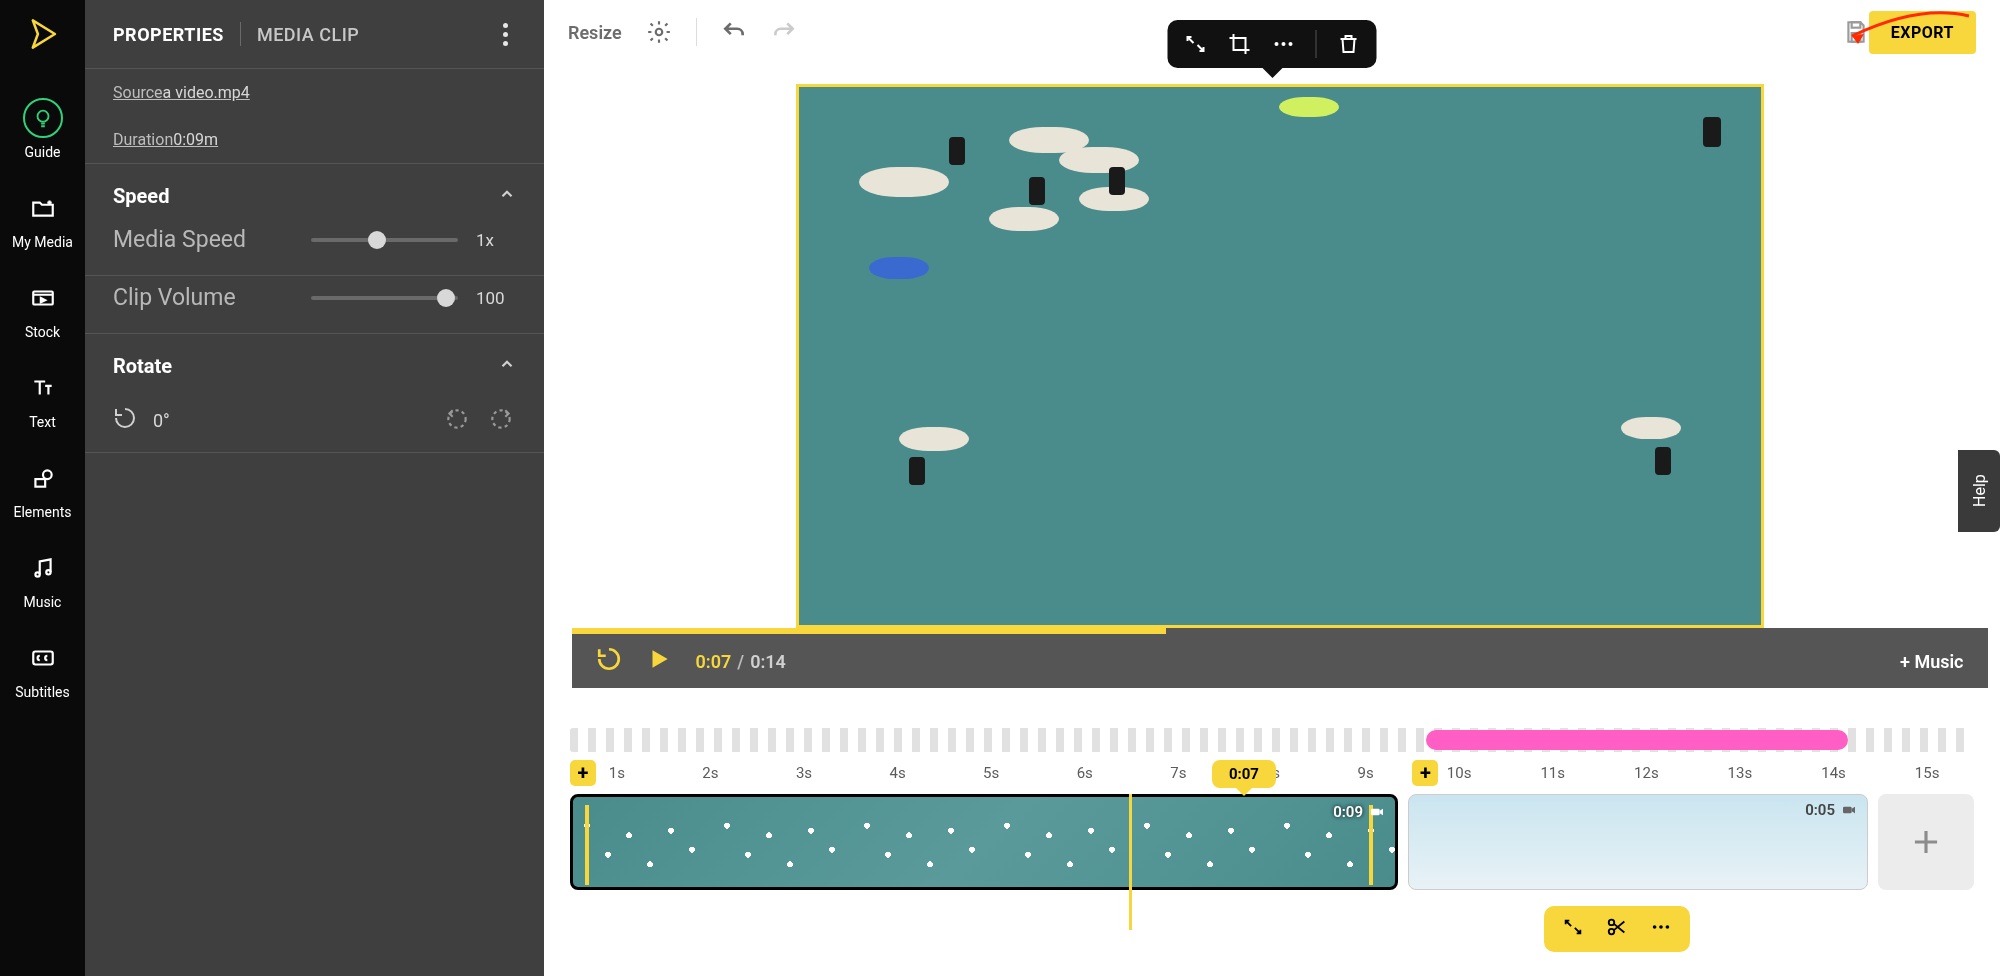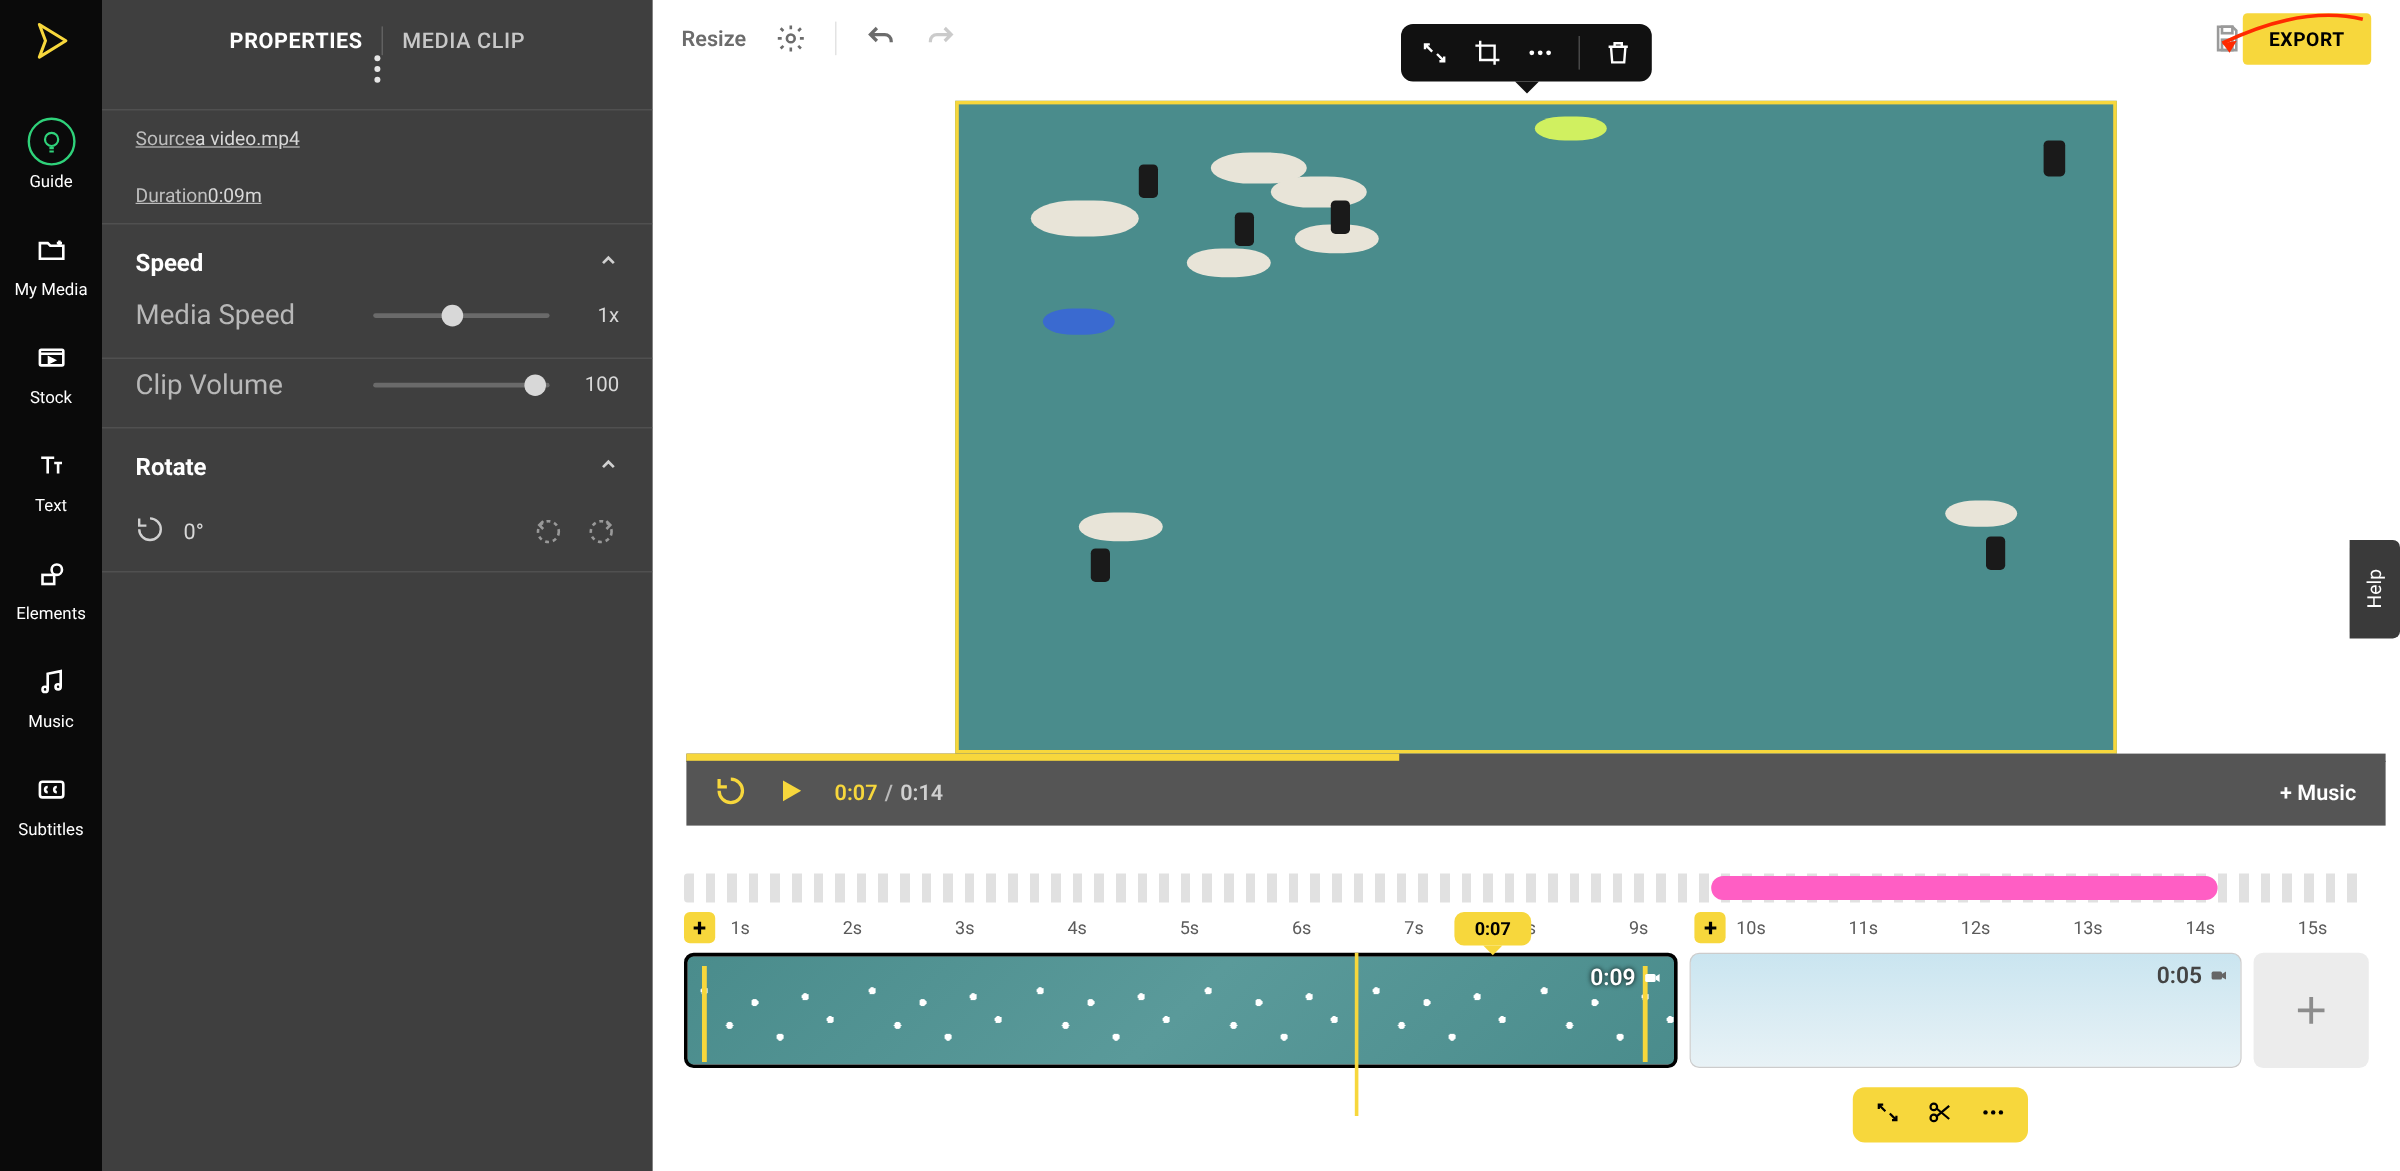--- a/index.html
+++ b/index.html
@@ -7,38 +7,38 @@
 .leftbar { width:85px; background:#0a0a0a; display:flex; flex-direction:column; align-items:center; padding-top:14px; }
 .app-logo { width:40px; height:40px; margin-bottom:30px; display:flex; align-items:center; justify-content:center; }
 .app-logo svg { width:34px; height:34px; }
 .lb-item { width:85px; display:flex; flex-direction:column; align-items:center; padding:14px 0; cursor:pointer; }
 .lb-item .icon { width:40px; height:40px; display:flex; align-items:center; justify-content:center; margin-bottom:6px; }
 .lb-item .icon svg { stroke:#fff; fill:none; }
 .lb-item .lbl { color:#fff; font-size:14px; font-weight:400; }
 .lb-item.active .icon { border:2px solid #2fd27a; border-radius:50%; }
 .lb-item.active .icon svg { stroke:#2fd27a; }
 .properties { width:460px; background:#3f3f3f; color:#e6e6e6; display:flex; flex-direction:column; }
-.prop-header { display:flex; align-items:center; padding:22px 28px; justify-content:space-between;flex-direction:column; }
+.prop-header { display:flex; align-items:center; padding:22px 28px; justify-content:space-between; }
 .prop-header .titles { display:flex; align-items:center; gap:16px; font-size:18px; letter-spacing:0.5px; }
 .prop-header .t1 { font-weight:700; color:#fff; }
 .prop-header .sep { width:1px; height:24px; background:#6a6a6a; }
 .prop-header .t2 { color:#c8c8c8; font-weight:500; }
 .prop-header .more { width:22px; display:flex; flex-direction:column; gap:4px; align-items:center; cursor:pointer; }
 .prop-header .more span { width:5px; height:5px; background:#e6e6e6; border-radius:50%; }
 .prop-divider { height:1px; background:#555; margin:0 0; }
 .prop-row { display:flex; justify-content:flex-start; padding:14px 28px; font-size:16px; color:#bdbdbd;text-decoration:underline; }
 .prop-row .val { color:#d8d8d8; }
 .section-head { display:flex; justify-content:space-between; align-items:center; padding:20px 28px 10px 28px; }
 .section-head .st { color:#fff; font-size:20px; font-weight:700; }
 .section-head .chev { cursor:pointer; }
 .slider-row { display:flex; align-items:center; padding:8px 28px 22px 28px; justify-content:space-between; }
 .slider-row .sl { color:#b8b8b8; font-size:23px; flex:0 0 180px; }
 .slider-row .track { position:relative; flex:1; height:4px; background:#6a6a6a; border-radius:2px; margin:0 18px; }
 .slider-row .thumb { position:absolute; top:50%; transform:translate(-50%,-50%); width:18px; height:18px; background:#d8d8d8; border-radius:50%; cursor:grab; }
-.slider-row .sval { width:40px; text-align:right; color:#d8d8d8; font-size:17px; }
+.slider-row .sval { width:40px; text-align:left; color:#d8d8d8; font-size:17px; }
 .rotate-row { display:flex; align-items:center; padding:18px 28px; justify-content:space-between; }
 .rotate-row .left { display:flex; align-items:center; gap:16px; color:#d8d8d8; font-size:18px; }
 .rotate-row .rbtns { display:flex; gap:16px; }
 .rotate-row .rb { width:28px; height:28px; cursor:pointer; }
 .canvas-area { flex:1; display:flex; flex-direction:column; position:relative; background:#fff; }
 .top-toolbar { height:64px; display:flex; align-items:center; padding:0 24px; justify-content:space-between; }
 .tb-left { display:flex; align-items:center; gap:24px; }
 .tb-text { color:#6c6c6c; font-size:18px; font-weight:600; cursor:pointer; }
 .tb-icon { cursor:pointer; display:flex; }
 .tb-sep { width:1px; height:28px; background:#ddd; }
@@ -75,21 +75,21 @@
 .clips { display:flex; gap:10px; height:96px; position:relative; }
 .clip { border-radius:8px; position:relative; overflow:hidden; cursor:pointer; }
 .clip.main { flex:0 0 828px; border:3px solid #000; background:linear-gradient(135deg,#4a8c8c 0%,#5a9a9a 50%,#4a8c8c 100%); }
 .clip.main::before { content:''; position:absolute; inset:0; background-image:radial-gradient(circle at 10% 30%,#fff 3px,transparent 3px),radial-gradient(circle at 25% 60%,#fff 3px,transparent 3px),radial-gradient(circle at 40% 40%,#fff 3px,transparent 3px),radial-gradient(circle at 55% 70%,#fff 3px,transparent 3px),radial-gradient(circle at 70% 35%,#fff 3px,transparent 3px),radial-gradient(circle at 85% 55%,#fff 3px,transparent 3px); background-size:140px 96px; }
 .clip.second { flex:0 0 460px; background:linear-gradient(180deg,#cae5f0 0%,#e8f2f6 100%); border:1px solid #ccc; }
 .clip.add { flex:0 0 96px; background:#ececec; display:flex; align-items:center; justify-content:center; }
 .clip.add svg { stroke:#8c8c8c; }
 .handle { position:absolute; top:8px; width:18px; height:80px; display:flex; flex-direction:column; justify-content:center; gap:0; }
 .handle span { width:4px; height:40px; background:#f7d73c; margin:0 2px; display:inline-block; }
 .handle.l { left:10px; } .handle.r { right:10px; }
-.clip-badge { position:absolute; top:6px; right:10px; color:#fff; font-size:19px; font-weight:600; text-shadow:0 0 4px #000; display:flex; align-items:center; gap:6px; }
+.clip-badge { position:absolute; top:6px; right:10px; color:#fff; font-size:15px; font-weight:600; text-shadow:0 0 4px #000; display:flex; align-items:center; gap:6px; }
 .timeline-cursor { position:absolute; top:0; bottom:-40px; width:3px; background:#f7d73c; z-index:5; }
 .tl-bottom { display:flex; align-items:center; justify-content:space-between; padding:14px 26px; }
 .zoom-ctrl { display:flex; align-items:center; gap:14px; }
 .zoom-ctrl .zt { width:180px; height:4px; background:#ccc; border-radius:2px; position:relative; }
 .zoom-ctrl .zt .zb { position:absolute; left:10px; top:50%; transform:translate(-50%,-50%); width:14px; height:14px; background:#444; border-radius:50%; }
 .split-toolbar { position:absolute; left:50%; transform:translateX(-50%); bottom:24px; background:#f7d73c; border-radius:10px; display:flex; align-items:center; padding:10px 18px; gap:22px; }
 .split-toolbar .sti { cursor:pointer; }
 .gather { display:flex; align-items:center; gap:16px; }
 .gather .gl { color:#555; font-size:16px; border-bottom:2px dashed #aaa; padding-bottom:2px; }
 .toggle { width:48px; height:26px; background:#000; border-radius:13px; position:relative; cursor:pointer; }

